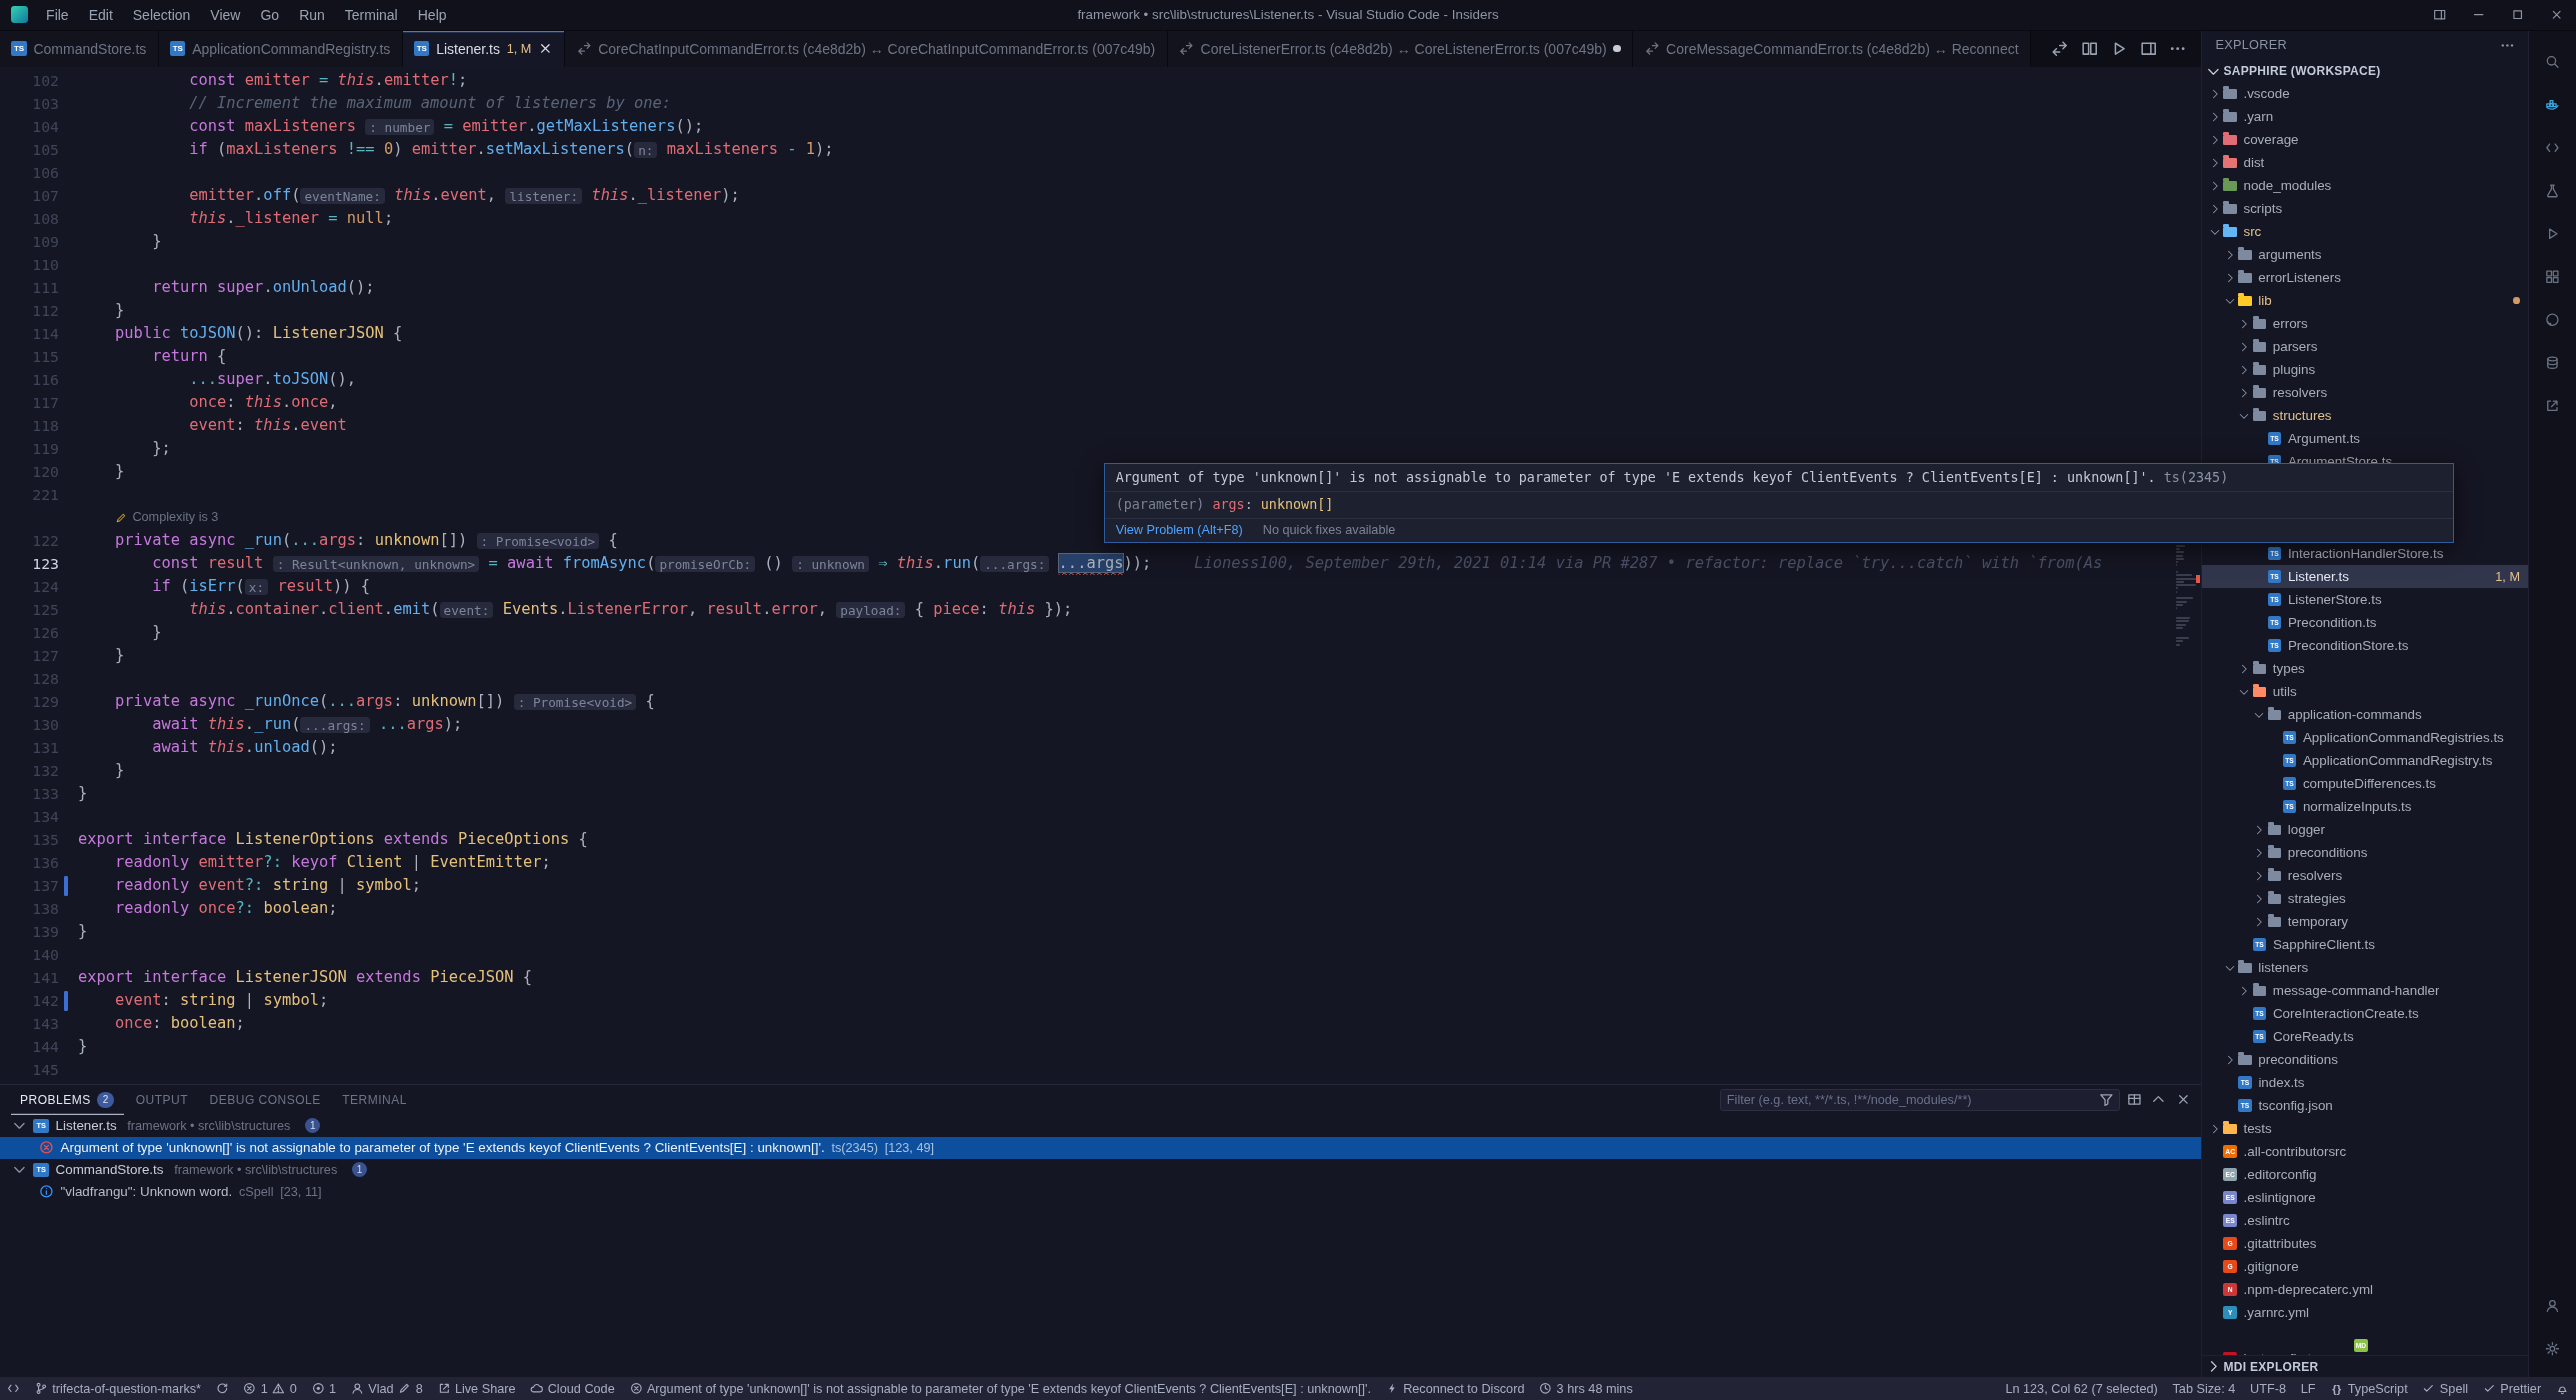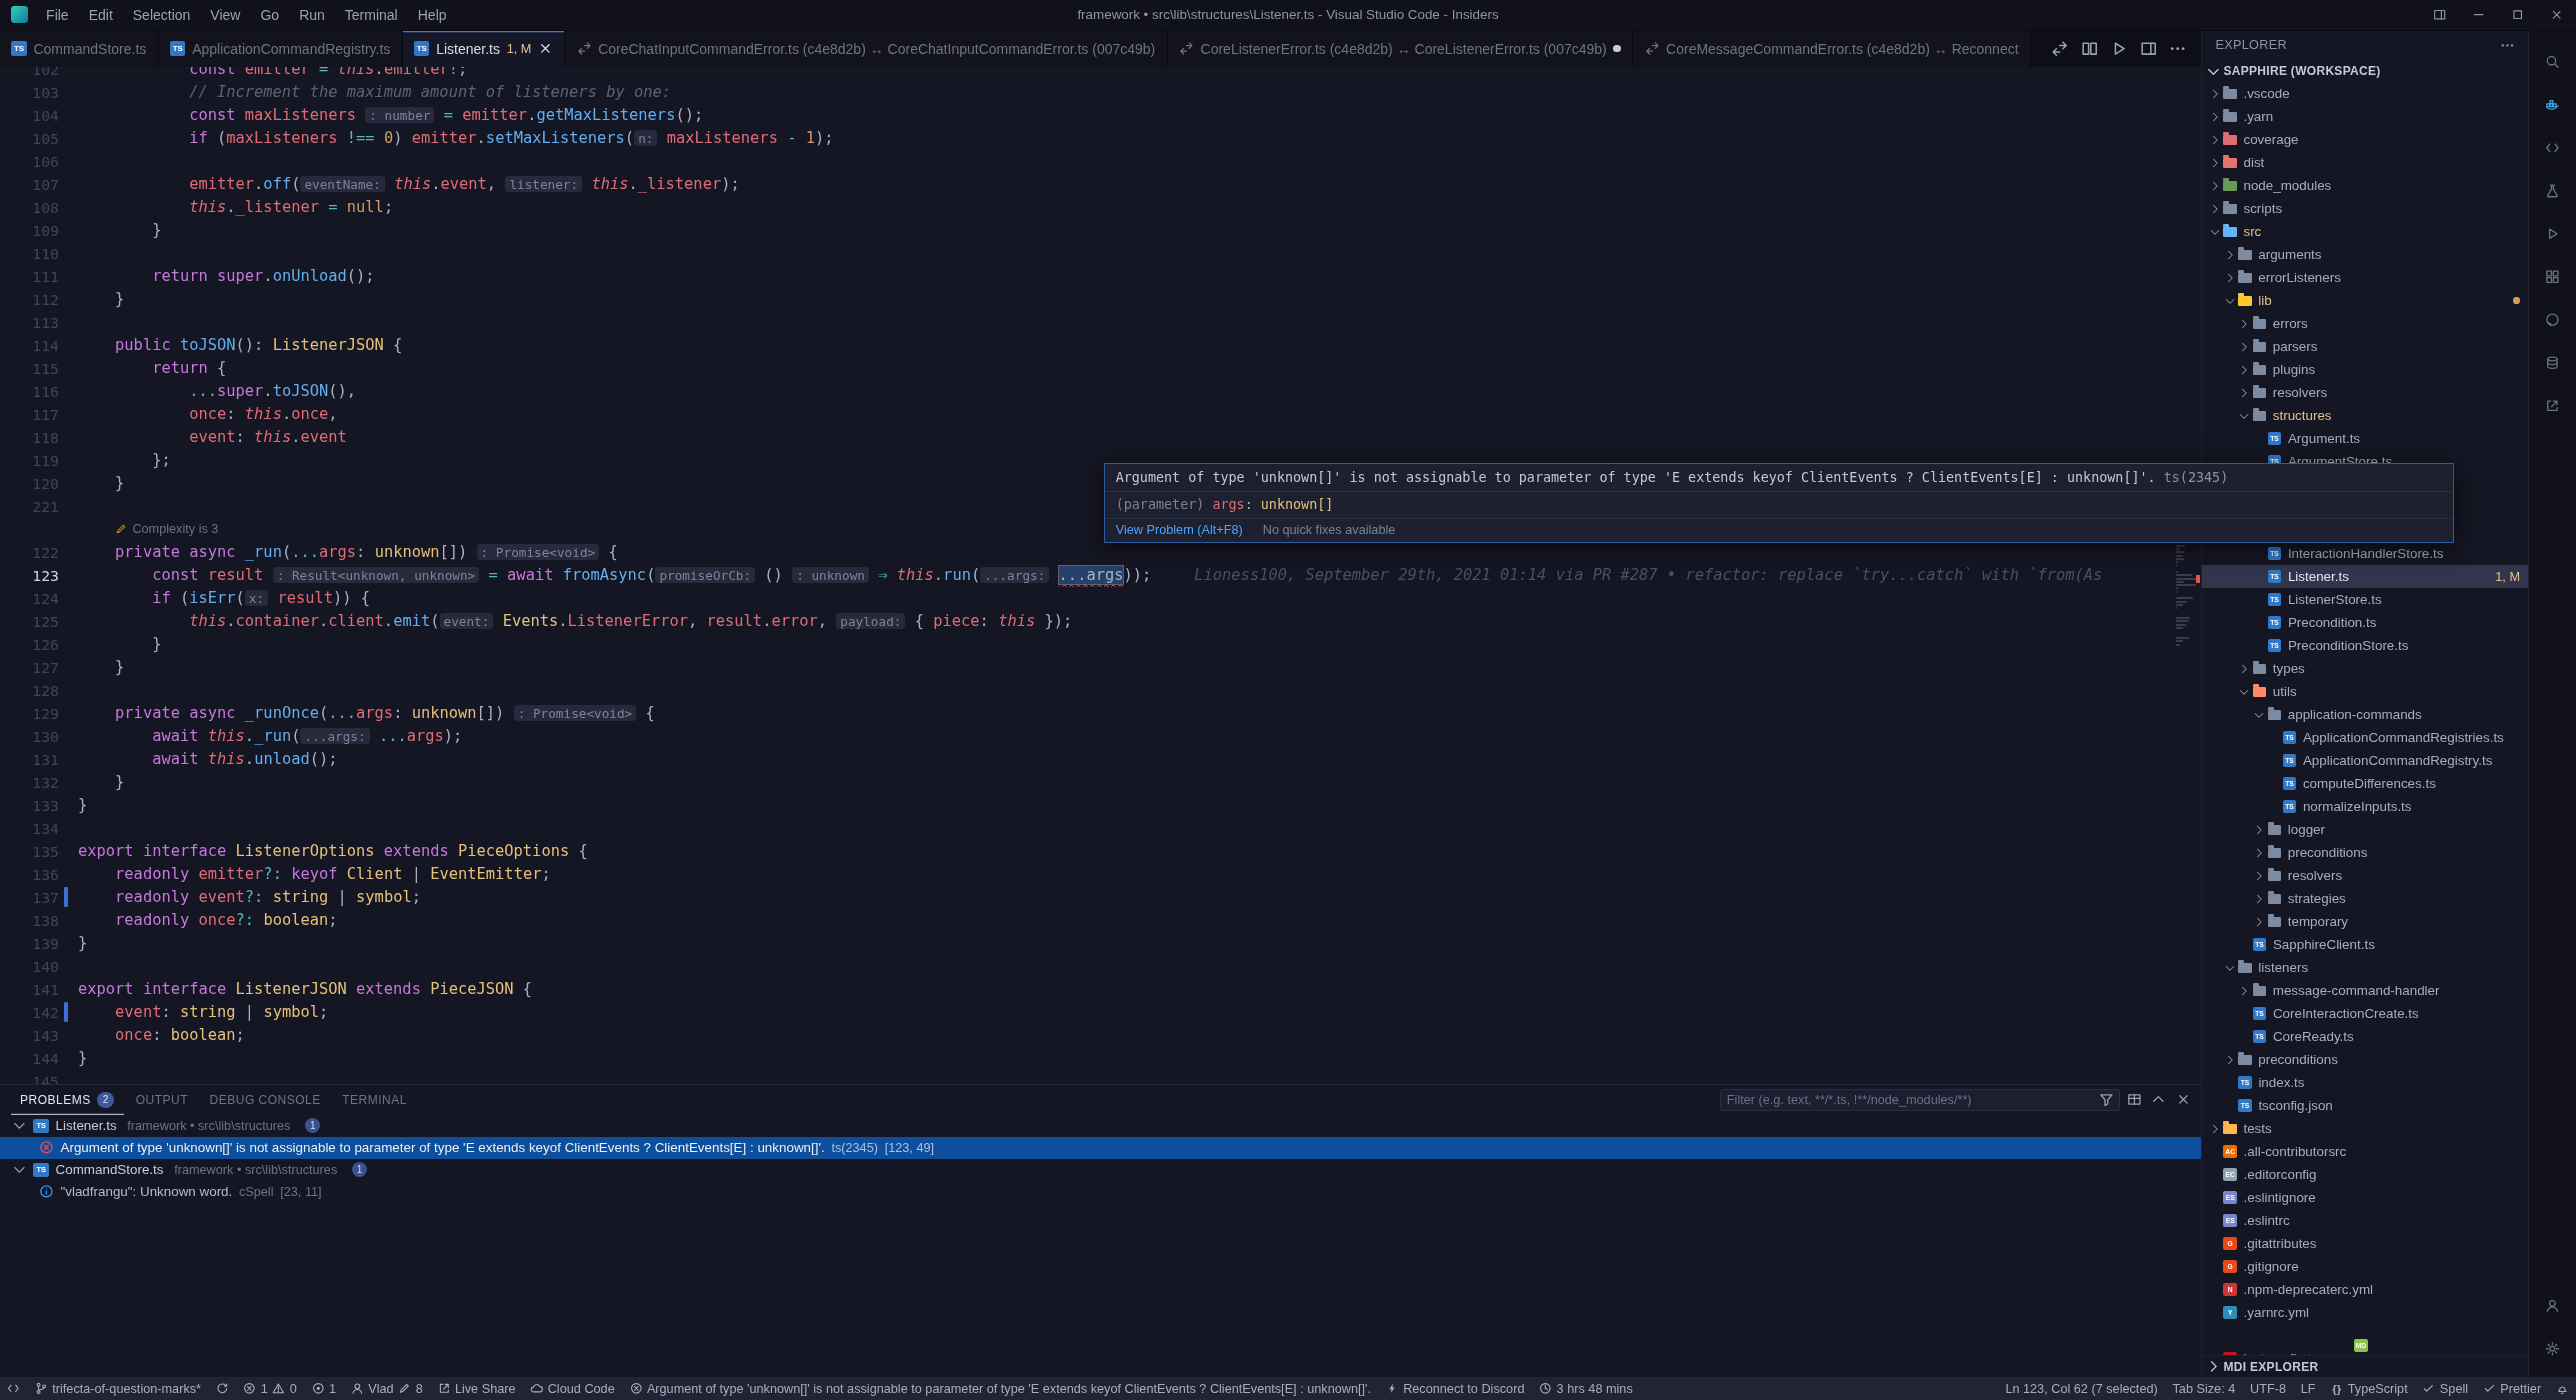--- a/index.html
+++ b/index.html
@@ -288,24 +288,20 @@
               <div class="ln">110</div>
               <div class="ctext"></div>
             </div>
             <div class="crow">
               <div class="ln">111</div>
               <div class="ctext"><span>        </span><span class="sK">return</span><span> </span><span class="sK">super</span><span>.</span><span class="sF">onUnload</span><span>();</span></div>
             </div>
             <div class="crow">
               <div class="ln">112</div>
               <div class="ctext"><span>    }</span></div>
-            </div>
-            <div class="crow">
-              <div class="ln">113</div>
-              <div class="ctext"></div>
             </div>
             <div class="crow">
               <div class="ln">114</div>
               <div class="ctext"><span>    </span><span class="sK">public </span><span class="sF">toJSON</span><span>(): </span><span class="sT">ListenerJSON</span><span> {</span></div>
             </div>
             <div class="crow">
               <div class="ln">115</div>
               <div class="ctext"><span>        </span><span class="sK">return</span><span> {</span></div>
             </div>
             <div class="crow">

